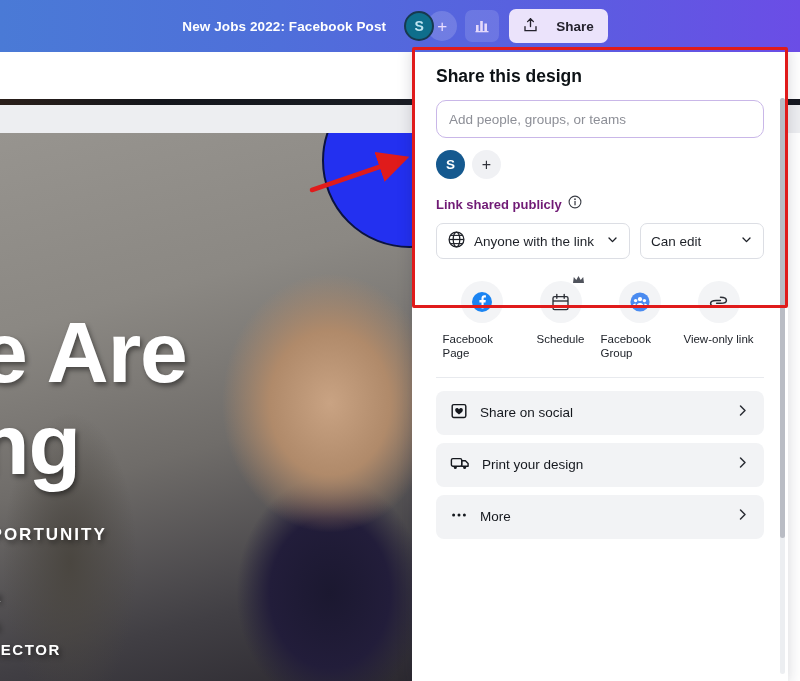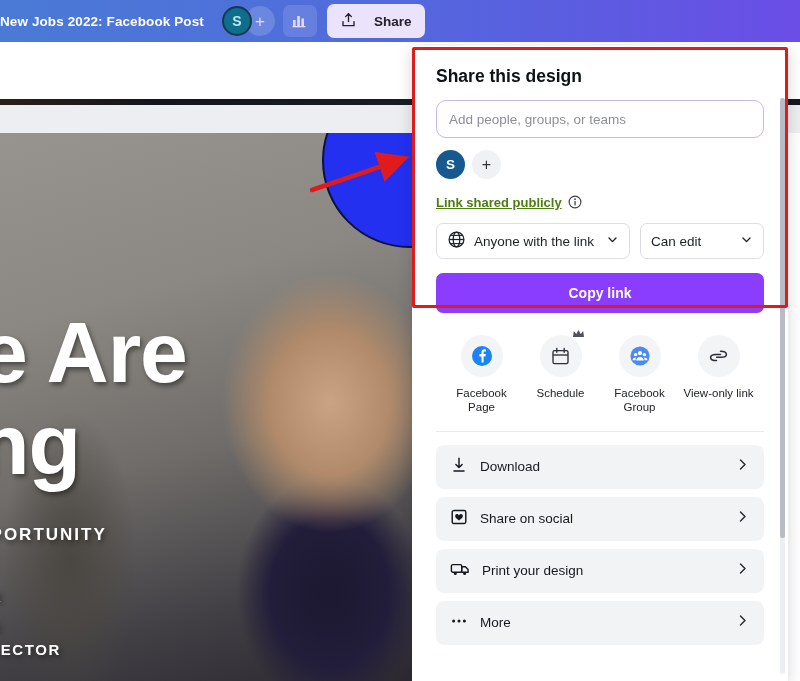--- a/index.html
+++ b/index.html
@@ -6,23 +6,23 @@
   html, body {
     width: 800px; height: 681px;
     font-family: "Liberation Sans", sans-serif;
     overflow: hidden;
     background: #fff;
   }
   .app { position: relative; width: 800px; height: 681px; overflow: hidden; }
 
   
   .topbar {
-    position: absolute; top: 0; left: 0; width: 800px; height: 42px;
+    position: absolute; top: 0; left: 0; width: 800px; height: 52px;
     background: linear-gradient(90deg, #4a7ad6 0%, #4f6fda 35%, #5a5ee0 70%, #6b4de6 100%);
-    display: flex; align-items: center; justify-content: flex-start;
+    display: flex; align-items: center; justify-content: center;
     padding-right: 10px; gap: 0px; z-index: 30;
   }
   .doc-title {
     color: #ffffff; font-size: 13.5px; font-weight: bold;
     letter-spacing: 0.1px; margin-right: 18px; white-space: nowrap;
   }
   .avatar-group { display: flex; align-items: center; position: relative; margin-right: 8px; }
   .hdr-avatar {
     width: 30px; height: 30px; border-radius: 50%;
     background: #0e6e8c; border: 2px solid #17394f;
@@ -123,22 +123,22 @@
     background: #15598f; color: #fff; font-size: 13.5px; font-weight: bold;
     display: flex; align-items: center; justify-content: center;
   }
   .pnl-plus {
     width: 29px; height: 29px; border-radius: 50%;
     background: #f0f1f4; color: #30323a; font-size: 16px; line-height: 1;
     display: flex; align-items: center; justify-content: center; cursor: pointer;
   }
 
   .link-status {
-    display: flex; align-items: flex-start; gap: 6px;
-    margin-top: 16px; font-size: 13px; font-weight: bold; color: #4d7c0f; text-decoration: underline;
+    display: flex; align-items: flex-end; gap: 6px;
+    margin-top: 16px; font-size: 13px; font-weight: bold; color: #701a75;
   }
 
   .selector-row { display: flex; gap: 10px; margin-top: 11px; }
   .sel {
     height: 36px; border: 1px solid #dcdee4; border-radius: 7px; background: #fff;
     display: flex; align-items: center; padding: 0 10px; gap: 8px;
     font-size: 13.5px; color: #1d2027; cursor: pointer;
   }
   .sel-wide { flex: 1 1 auto; }
   .sel-narrow { width: 124px; justify-content: space-between; }
@@ -157,21 +157,21 @@
   }
   .quick {
     flex: 1 1 0; display: flex; flex-direction: column; align-items: center;
     gap: 9px; cursor: pointer;
   }
   .quick-circle {
     width: 42px; height: 42px; border-radius: 50%; background: #f3f4f6;
     display: flex; align-items: center; justify-content: center; position: relative;
   }
   .quick-label {
-    font-size: 11.5px; color: #20242b; text-align: center; line-height: 1.25;
+    font-size: 11.5px; color: #20242b; line-height: 1.25;
     max-width: 78px;
   }
   .crown {
     position: absolute; top: -6px; right: -3px; font-size: 10px; color: #50535c;
   }
 
   .menu-list { padding: 13px 24px 0 24px; }
   .menu-item {
     display: flex; align-items: center; height: 44px;
     background: #f2f3f5; border-radius: 8px; margin-bottom: 8px;
@@ -300,21 +300,20 @@
         <div class="sel sel-narrow">
           <span class="sel-label">Can edit</span>
           <span>
             <svg width="13" height="13" viewBox="0 0 13 13">
               <path d="M3 5 L6.5 8.6 L10 5" fill="none" stroke="#1d2027" stroke-width="1.35" stroke-linecap="round" stroke-linejoin="round"></path>
             </svg>
           </span>
         </div>
       </div>
 
-      <button class="copy-btn">Copy link</button>
 
       
       <div class="quick-row">
 
         <div class="quick">
           <div class="quick-circle">
             <svg width="22" height="22" viewBox="0 0 22 22">
               <circle cx="11" cy="11" r="10" fill="#1b84f2"></circle>
               <path d="M12.6 11.4h1.9l.3-2.4h-2.2V7.6c0-.7.2-1.1 1.2-1.1h1.1V4.3c-.2 0-.9-.1-1.6-.1-1.7 0-2.8 1-2.8 2.9V9H8.4v2.4h2.1v6.1h2.1z" fill="#ffffff"></path>
             </svg>
@@ -361,34 +360,20 @@
               <path d="M9.5 14.6 C5.7 14.6 3.6 13.2 3.6 11.4 C3.6 9.6 5.7 8.6 9.1 8.6 L13.4 8.6" fill="none" stroke="#2b2e35" stroke-width="1.5" stroke-linecap="round"></path>
             </svg>
           </div>
           <div class="quick-label">View-only link</div>
         </div>
       </div>
     </div>
 
     <div class="menu-list">
 
-      <div class="menu-item">
-        <span>
-          <svg width="18" height="18" viewBox="0 0 18 18">
-            <path d="M9 2.2 L9 11.4 M5.9 8.4 L9 11.6 L12.1 8.4" fill="none" stroke="#15181e" stroke-width="1.45" stroke-linecap="round" stroke-linejoin="round"></path>
-            <line x1="4" y1="15" x2="14" y2="15" stroke="#15181e" stroke-width="1.45" stroke-linecap="round"></line>
-          </svg>
-        </span>
-        <span class="menu-label">Download</span>
-        <span>
-          <svg width="15" height="15" viewBox="0 0 15 15">
-            <path d="M5.5 3 L10 7.5 L5.5 12" fill="none" stroke="#2b2e35" stroke-width="1.5" stroke-linecap="round" stroke-linejoin="round"></path>
-          </svg>
-        </span>
-      </div>
 
       <div class="menu-item">
         <span>
           <svg width="18" height="18" viewBox="0 0 18 18">
             <rect x="2.2" y="2.6" width="13.6" height="12.8" rx="1.6" fill="none" stroke="#15181e" stroke-width="1.45"></rect>
             <path d="M9 12.4 C6 10.3 5.2 9.1 5.2 7.9 C5.2 6.8 6 6.1 6.9 6.1 C7.7 6.1 8.6 6.7 9 7.4
                      C9.4 6.7 10.3 6.1 11.1 6.1 C12 6.1 12.8 6.8 12.8 7.9 C12.8 9.1 12 10.3 9 12.4 Z" fill="#15181e"></path>
           </svg>
         </span>
         <span class="menu-label">Share on social</span>

